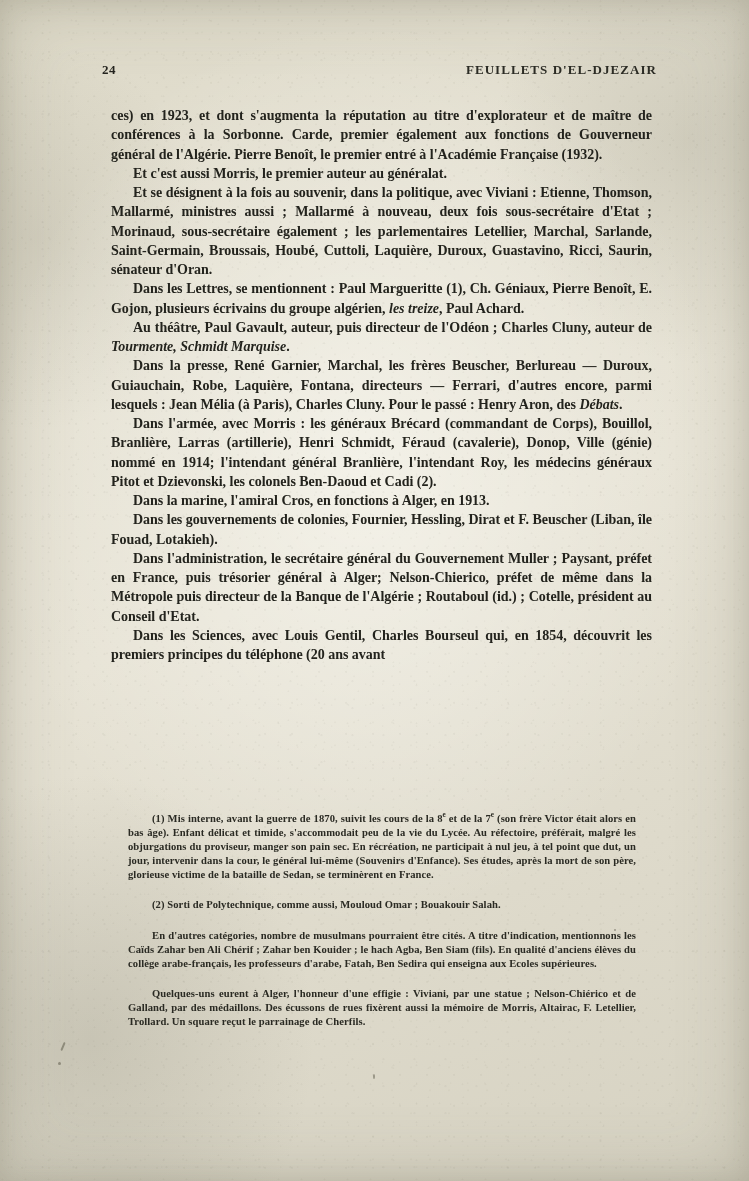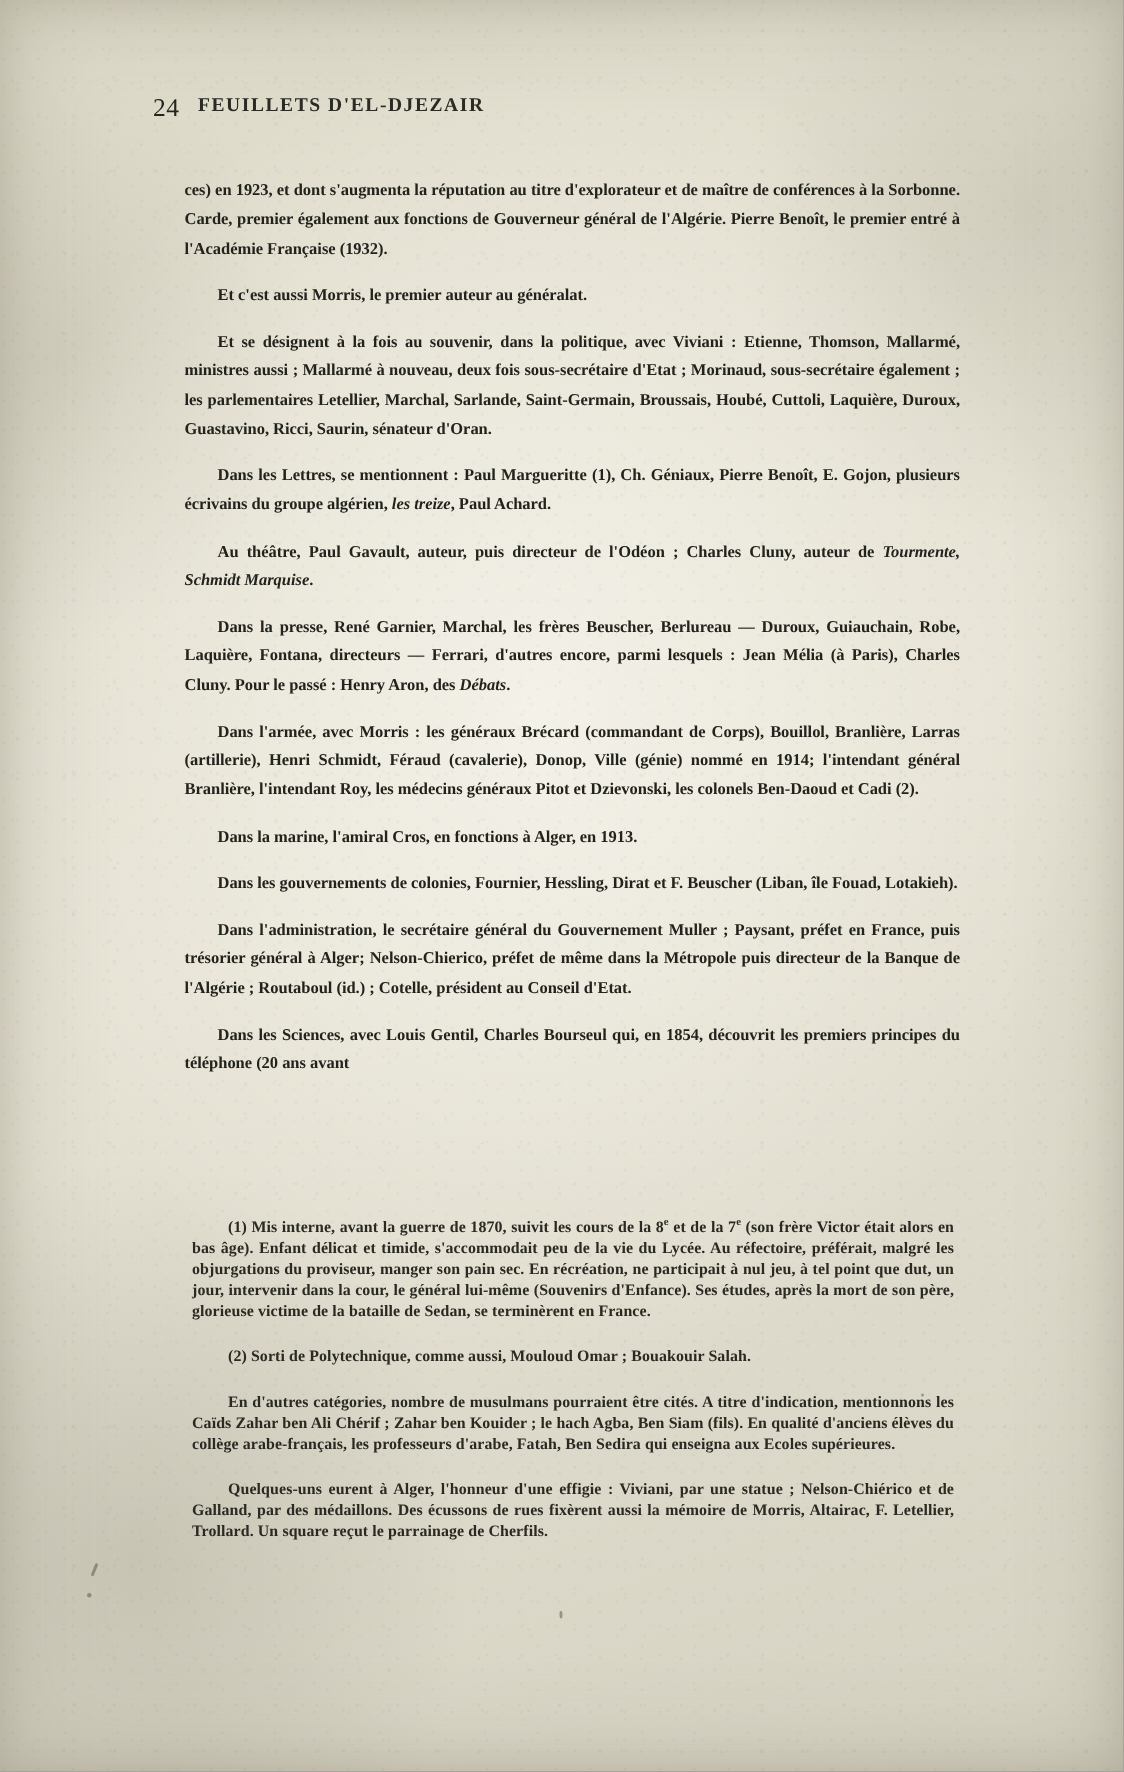--- a/index.html
+++ b/index.html
@@ -58,47 +58,47 @@
     position: absolute;
     top: 62px;
     left: 102px;
     right: 92px;
     height: 20px;
   }
   .folio {
     position: absolute;
     left: 0;
     top: 0;
-    font-size: 17px;
-    font-weight: normal;
+    font-size: 13px;
+    font-weight: bold;
     letter-spacing: 0.4px;
     color: #24241f;
   }
   .runtitle {
     position: absolute;
     left: 0; right: 0;
     top: 0;
-    text-align: left;
+    text-align: right;
     font-size: 13px;
     font-weight: bold;
     letter-spacing: 1.05px;
     color: #2b2b24;
     padding-left: 30px;
   }
 
   
   .body-col {
     position: absolute;
     top: 106px;
     left: 111px;
     width: 541px;
   }
   .body-col p {
-    margin: 12px;
-    font-size: 11px;
+    margin: 0;
+    font-size: 14px;
     line-height: 19.25px;
     text-align: justify;
     text-justify: inter-word;
     font-weight: bold;
     color: #23231d;
     text-indent: 22px;
     letter-spacing: -0.02px;
   }
   .body-col p.noindent { text-indent: 0; }
   .body-col p i { font-style: italic; }

